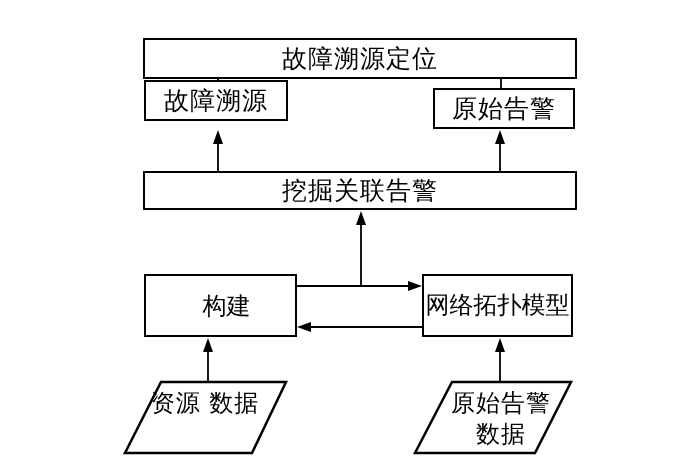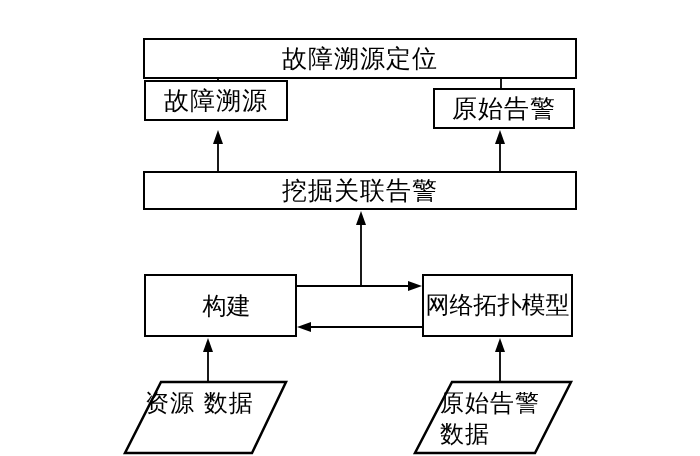--- a/index.html
+++ b/index.html
@@ -19,21 +19,21 @@
     letter-spacing:1px;
   }
   .node .line { display:block; }
   .n-top      { left:143px; top:6px;   width:434px; height:41px;margin-top:32px; }
   .n-trace    { left:144px; top:80px;  width:144px; height:41px; }
   .n-compress { left:433px; top:88px;  width:142px; height:41px; }
   .n-rule     { left:143px; top:171px; width:434px; height:39px; }
   .n-topo     { left:144px; top:274px; width:153px; height:63px; font-size:24px; line-height:26px; letter-spacing:0;padding-left:12px; }
   .n-mine     { left:422px; top:274px; width:151px; height:63px; font-size:24px; letter-spacing:0; }
   .pg-label {
-    position:absolute; font-size:24px; line-height:31px;
+    position:absolute; text-align:center; font-size:24px; line-height:31px;
     color:var(--ink); letter-spacing:1px;
   }
   .pg-resource { left:145px; top:388px; width:120px; }
   .pg-rawalarm { left:440px; top:388px; width:122px; }
   svg line    { stroke:currentColor; stroke-width:1.8px; }
   svg polygon.head  { fill:currentColor; stroke:none; }
   svg polygon.shape { fill:var(--paper); stroke:currentColor; stroke-width:2.5px; }
 </style>
 </head>
 <body>

